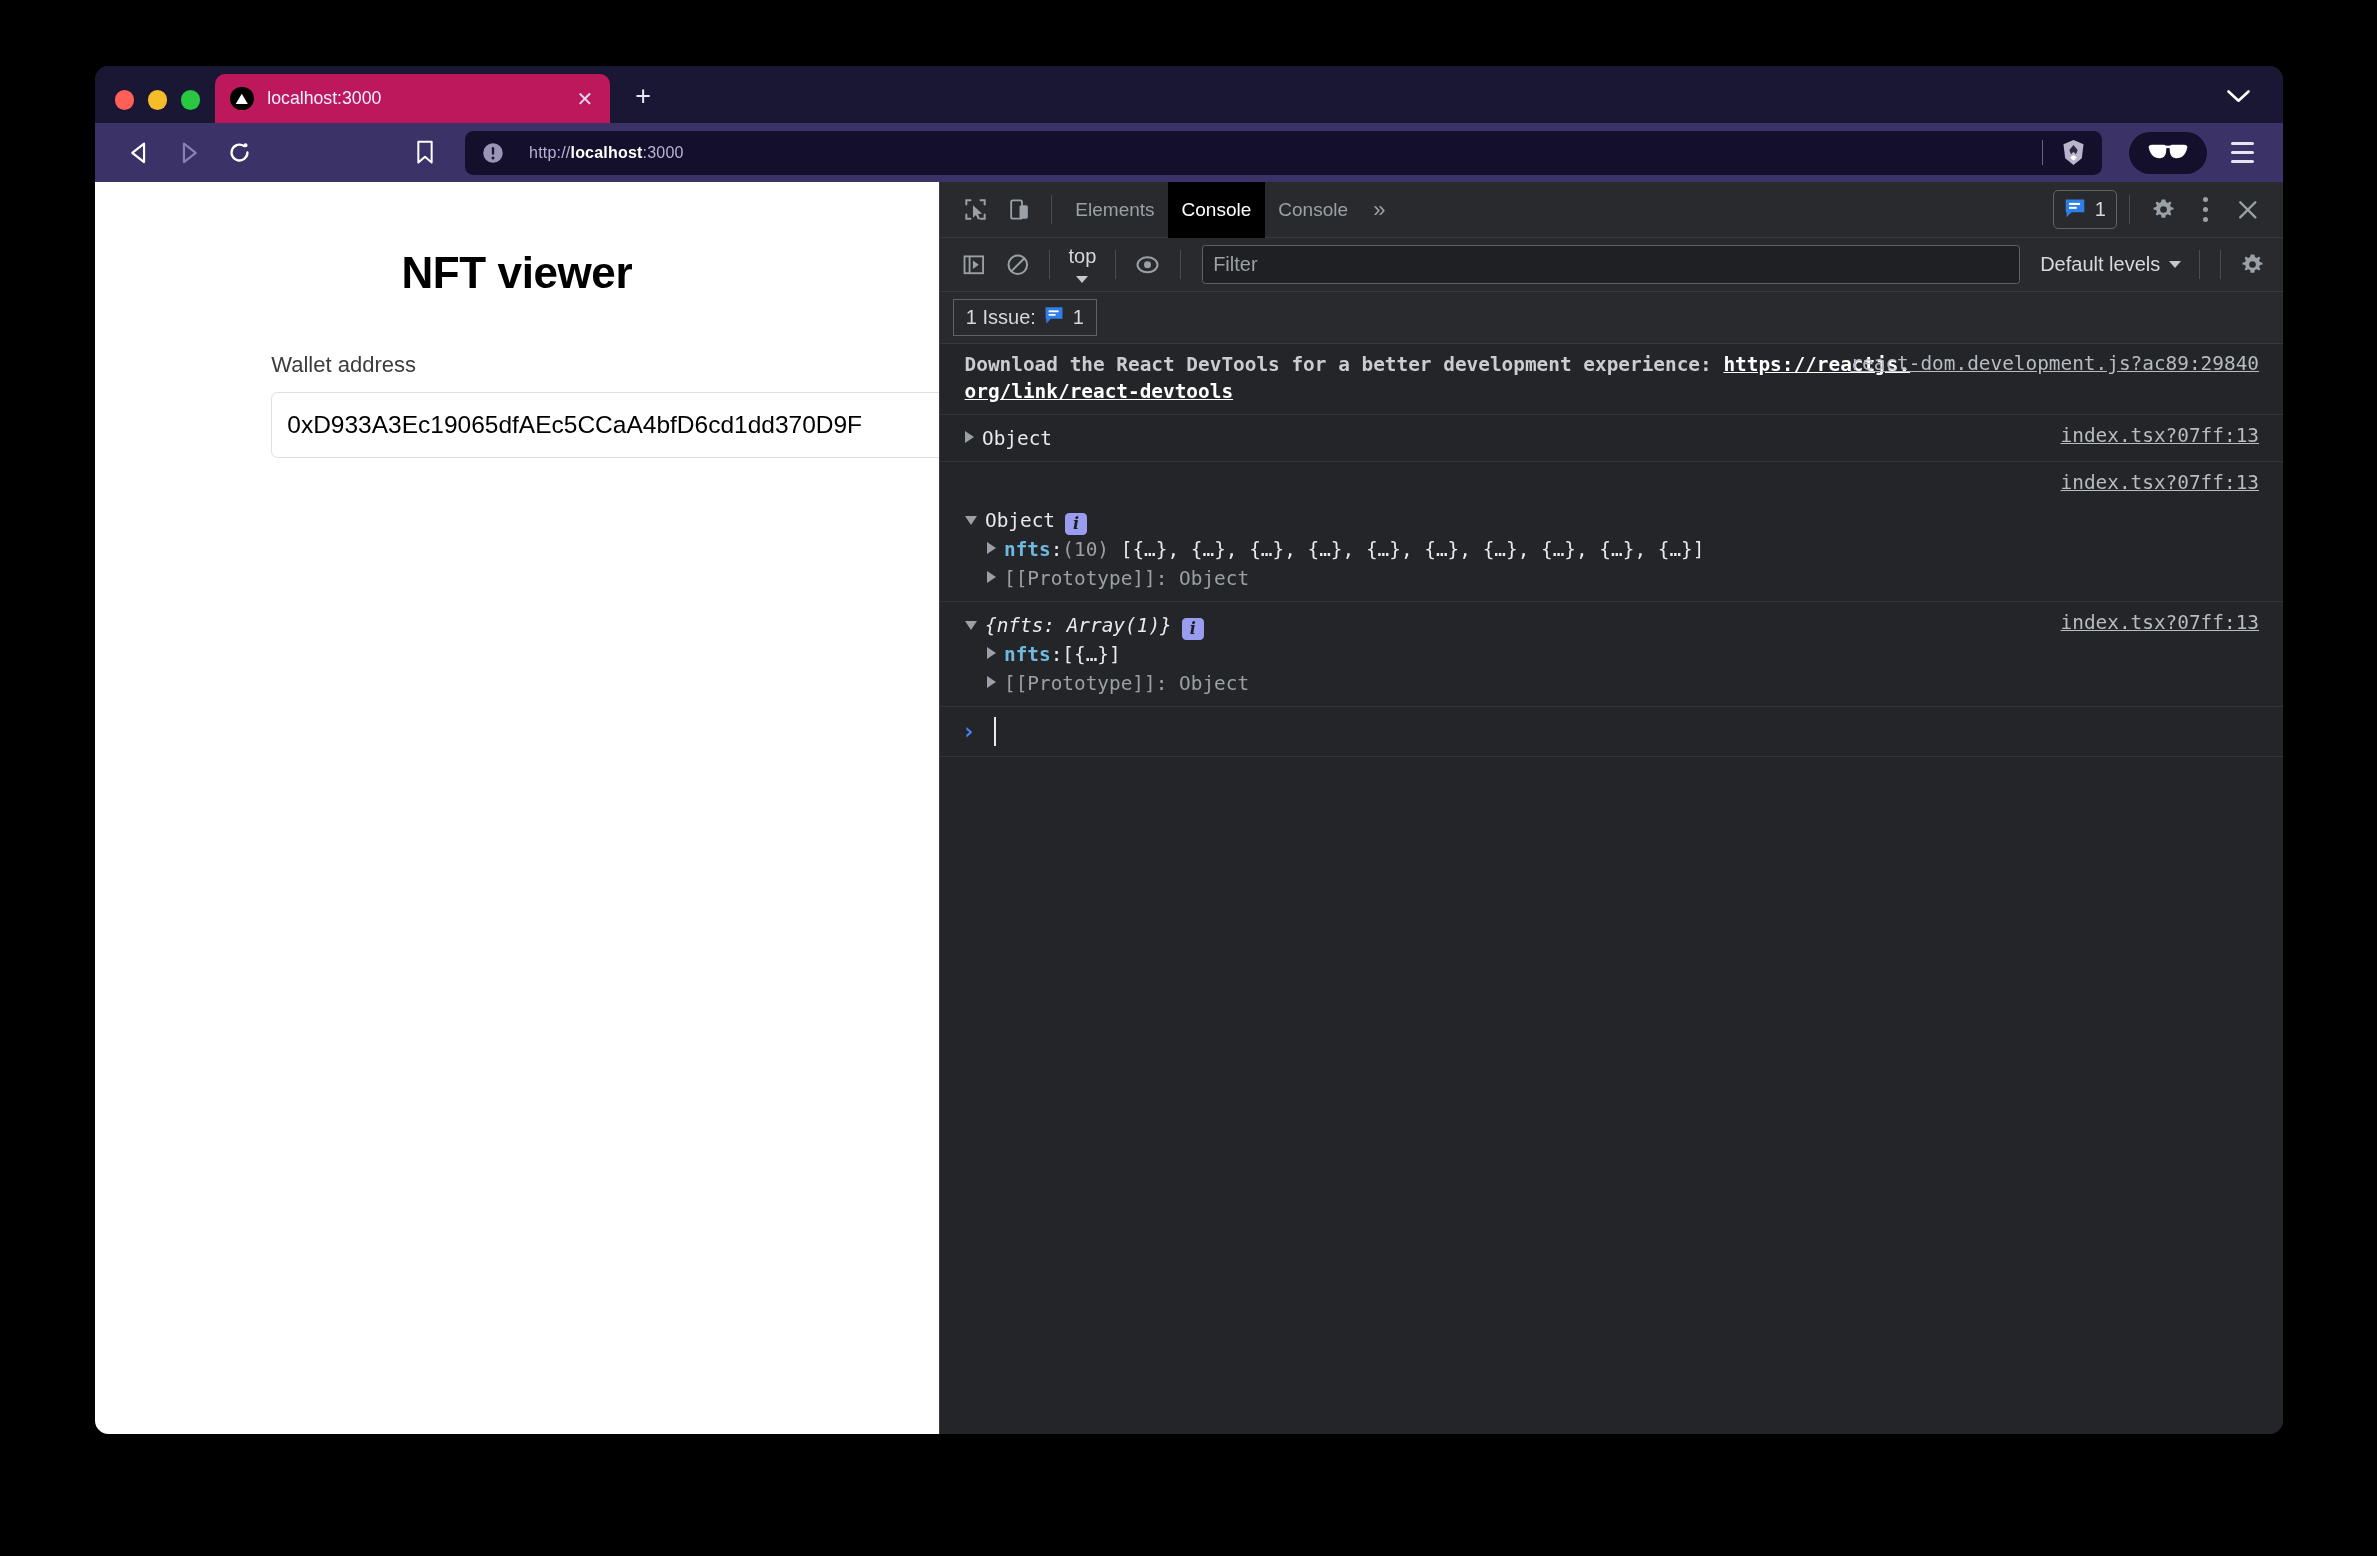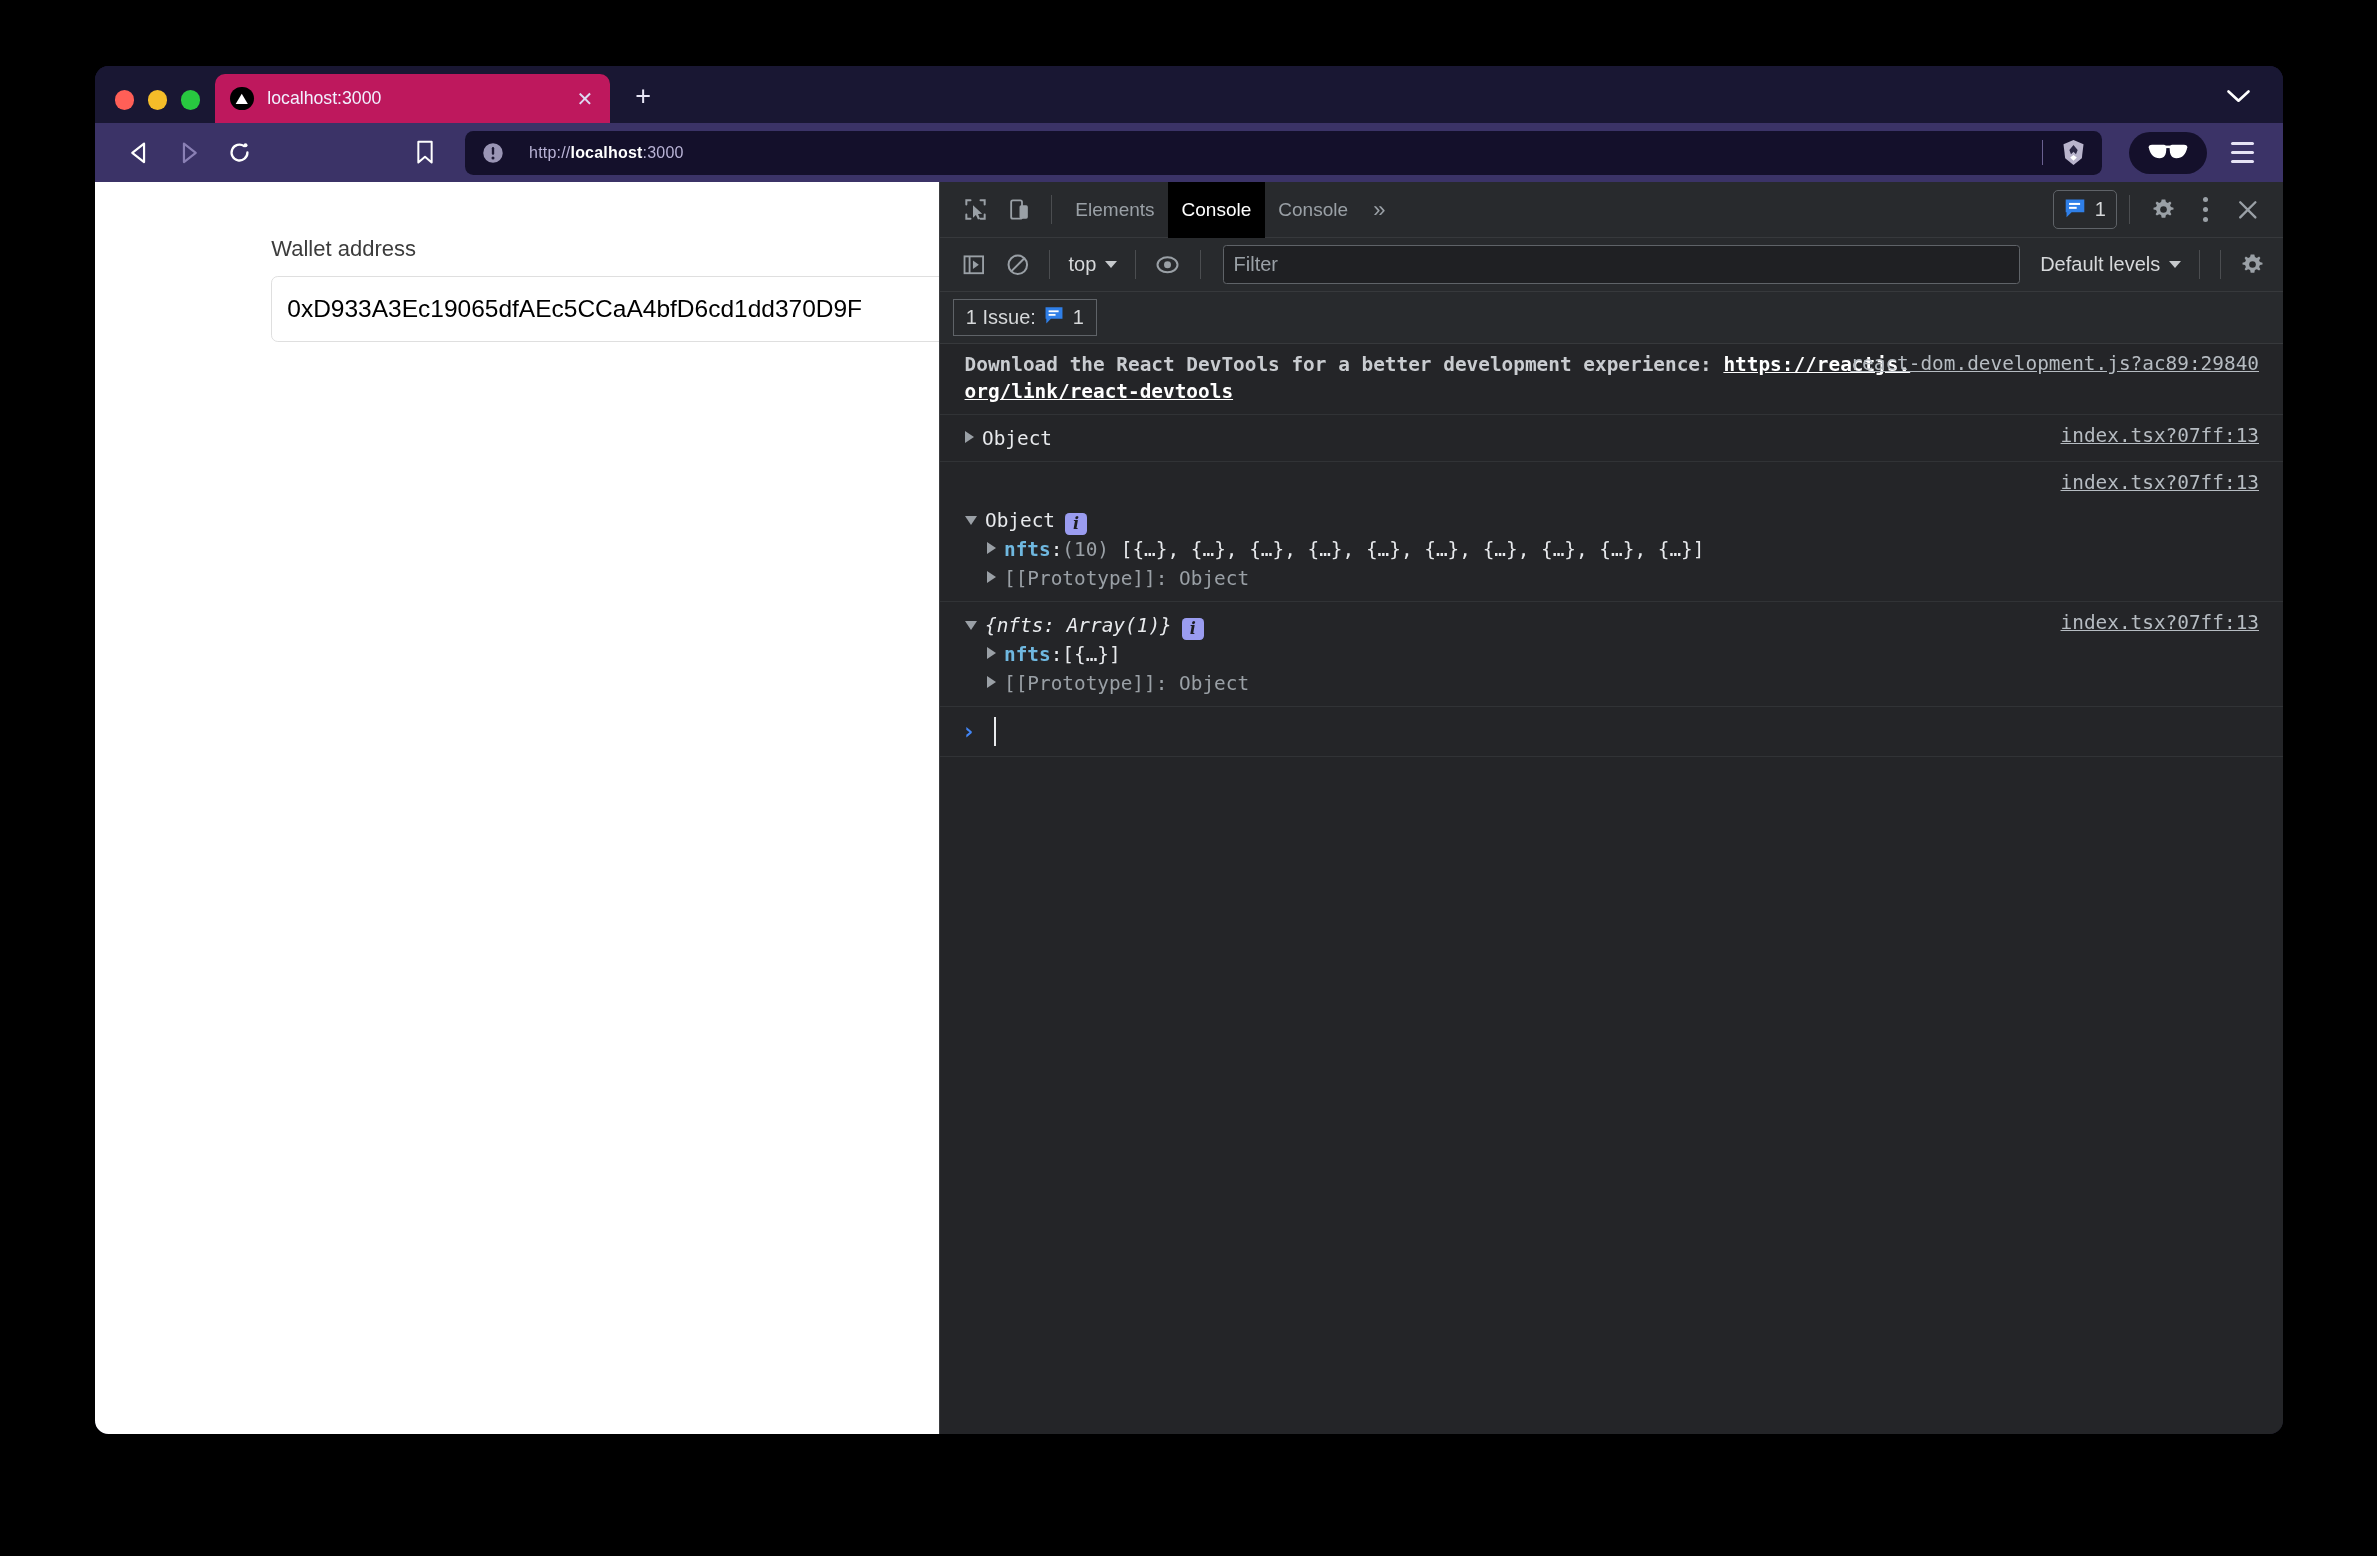--- a/index.html
+++ b/index.html
@@ -209,21 +209,21 @@
   #dt-filterbar {
     height: 54px;
     background: #282a2d;
     display: flex; align-items: center;
     border-bottom: 0.8px solid #37393c;
     padding: 0 8.4px 0 11.8px;
     flex: 0 0 auto;
   }
   #ctx-select {
     display: flex; align-items: center; gap: 8.4px;
-    font-size: 20px; color: #d6d8da; padding: 0 8.4px; height: 39px;
+    font-size: 20px; color: #d6d8da; padding: 0 8.4px; height: 39px; flex-direction: column;
   }
   .caret-down {
     width: 0; height: 0;
     border-left: 6.8px solid transparent;
     border-right: 6.8px solid transparent;
     border-top: 7.6px solid #c6c9cc;
   }
   #filter-input {
     flex: 1 1 auto;
     height: 39px;
@@ -417,20 +417,21 @@
     <div id="hamburger-btn">
       <span></span>
         <span></span>
         <span></span>
     </div>
   </div>
 
   <div id="viewport-row">
 
     <div id="page-pane">
+      <h1 id="page-title">NFT viewer</h1>
       <div id="form-wrap">
         <label id="wallet-label">Wallet address</label>
         <input id="wallet-input" type="text" value="0xD933A3Ec19065dfAEc5CCaA4bfD6cd1dd370D9F" style="">
       </div>
     </div>
 
     <div id="devtools">
 
       <div id="dt-topbar">
         <div class="dt-iconbtn">

